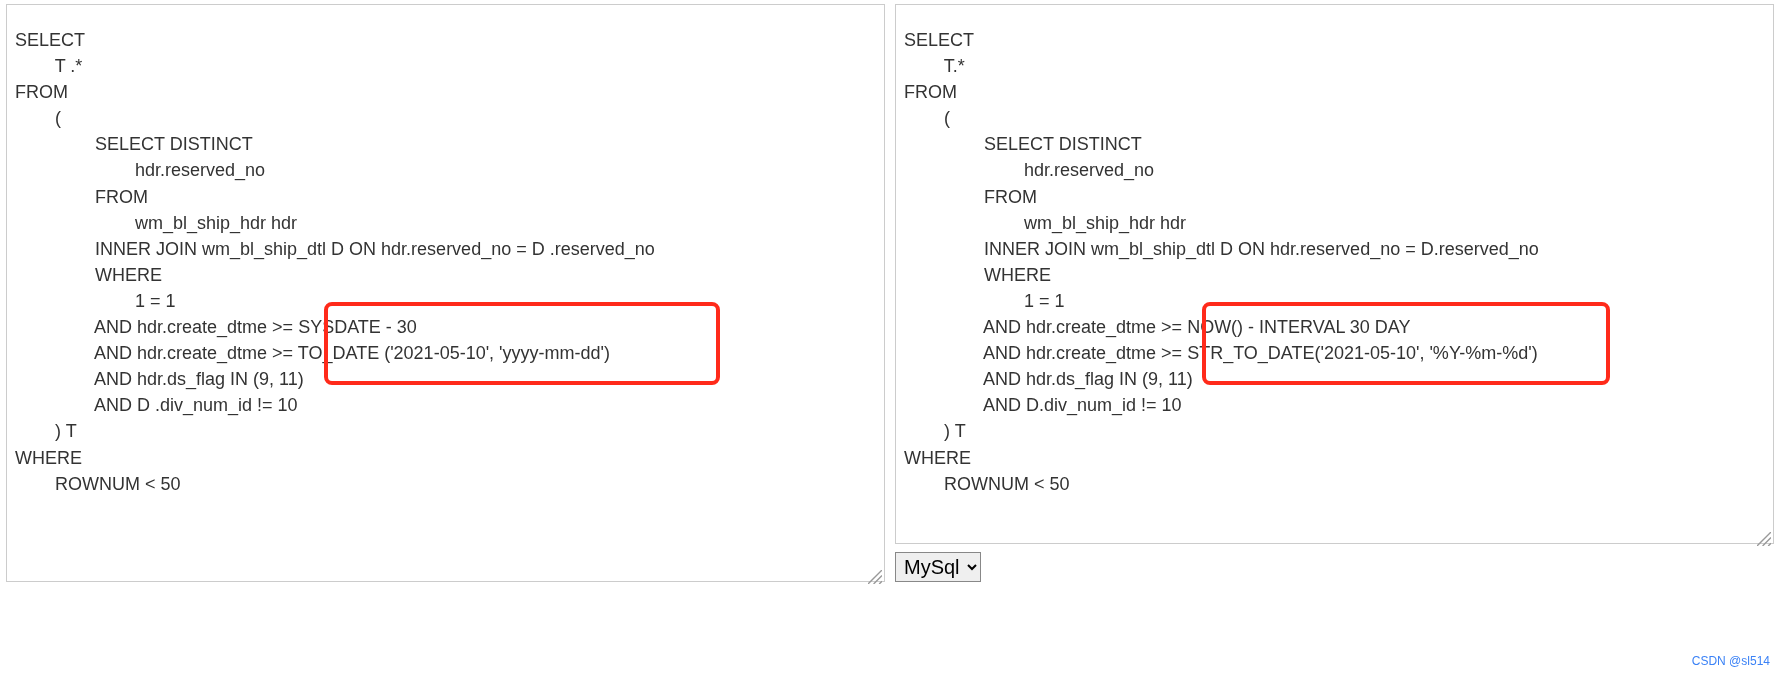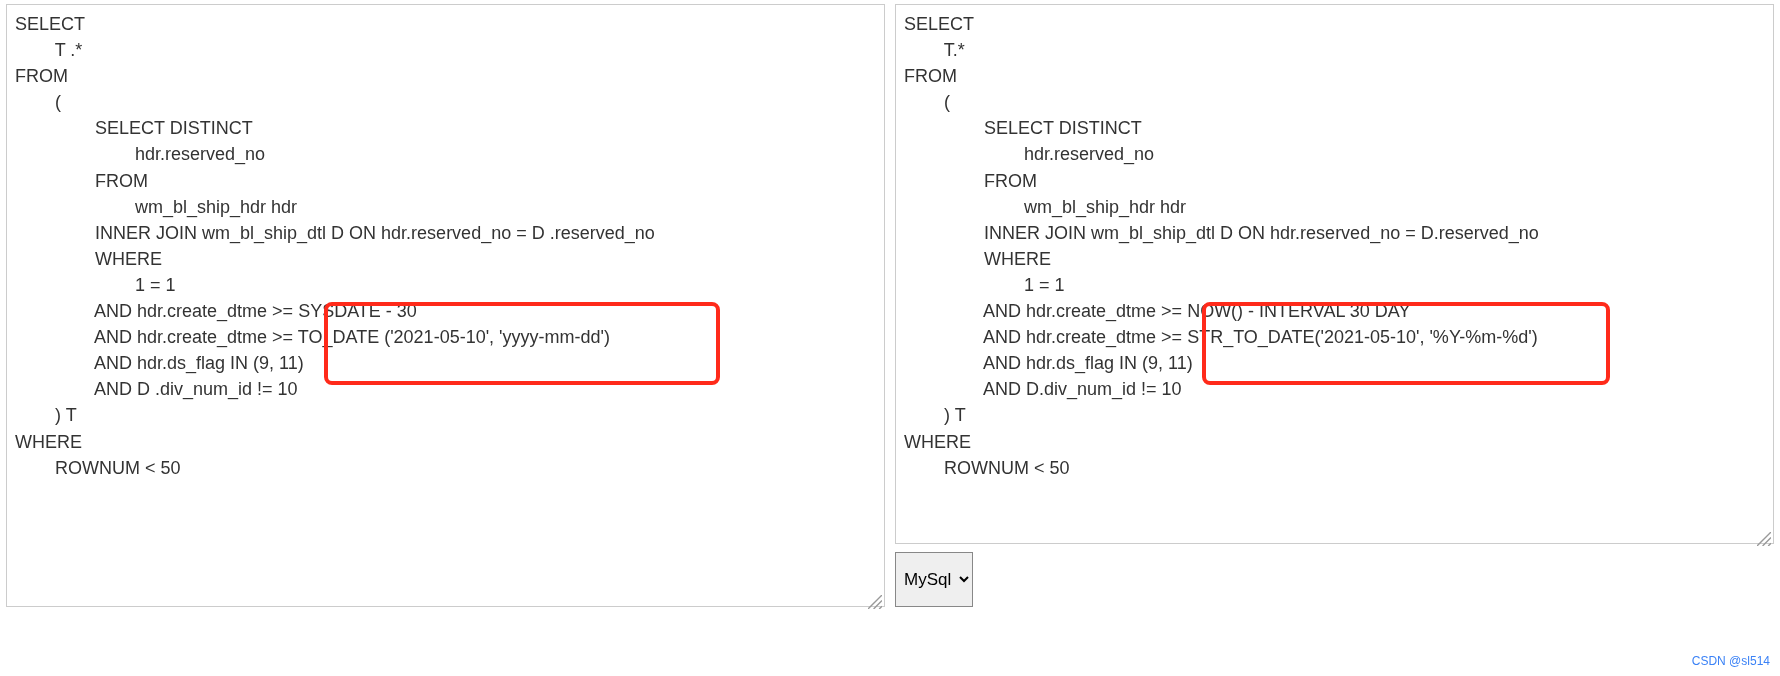--- a/index.html
+++ b/index.html
@@ -13,21 +13,21 @@
       padding: 4px 6px;
       display: flex;
       gap: 10px;
       color: #333;
       font-size: 18px;
       line-height: 1.45;
     }
     .panel {
       flex: 1;
       border: 1px solid #ccc;
-      padding: 6px 8px;
+      padding: 22px 8px;
       position: relative;
       min-height: 540px;
       background: #fff;
     }
     .sql-area {
       white-space: pre;
       font-family: "Segoe UI", Tahoma, Geneva, Verdana, sans-serif;
       position: relative;
     }
     .highlight-box {
@@ -46,22 +46,22 @@
     }
     .resize-handle svg {
       width: 14px;
       height: 14px;
     }
     .select-wrap {
       margin-top: 8px;
     }
     select {
       font-family: inherit;
-      font-size: 17px;
-      padding: 16px 4px;
+      font-size: 20px;
+      padding: 2px 4px;
       border: 1px solid #888;
       background: #efefef;
     }
     .watermark {
       position: fixed;
       bottom: 6px;
       right: 10px;
       font-size: 12px;
       color: #3b82f6;
       font-family: sans-serif;

